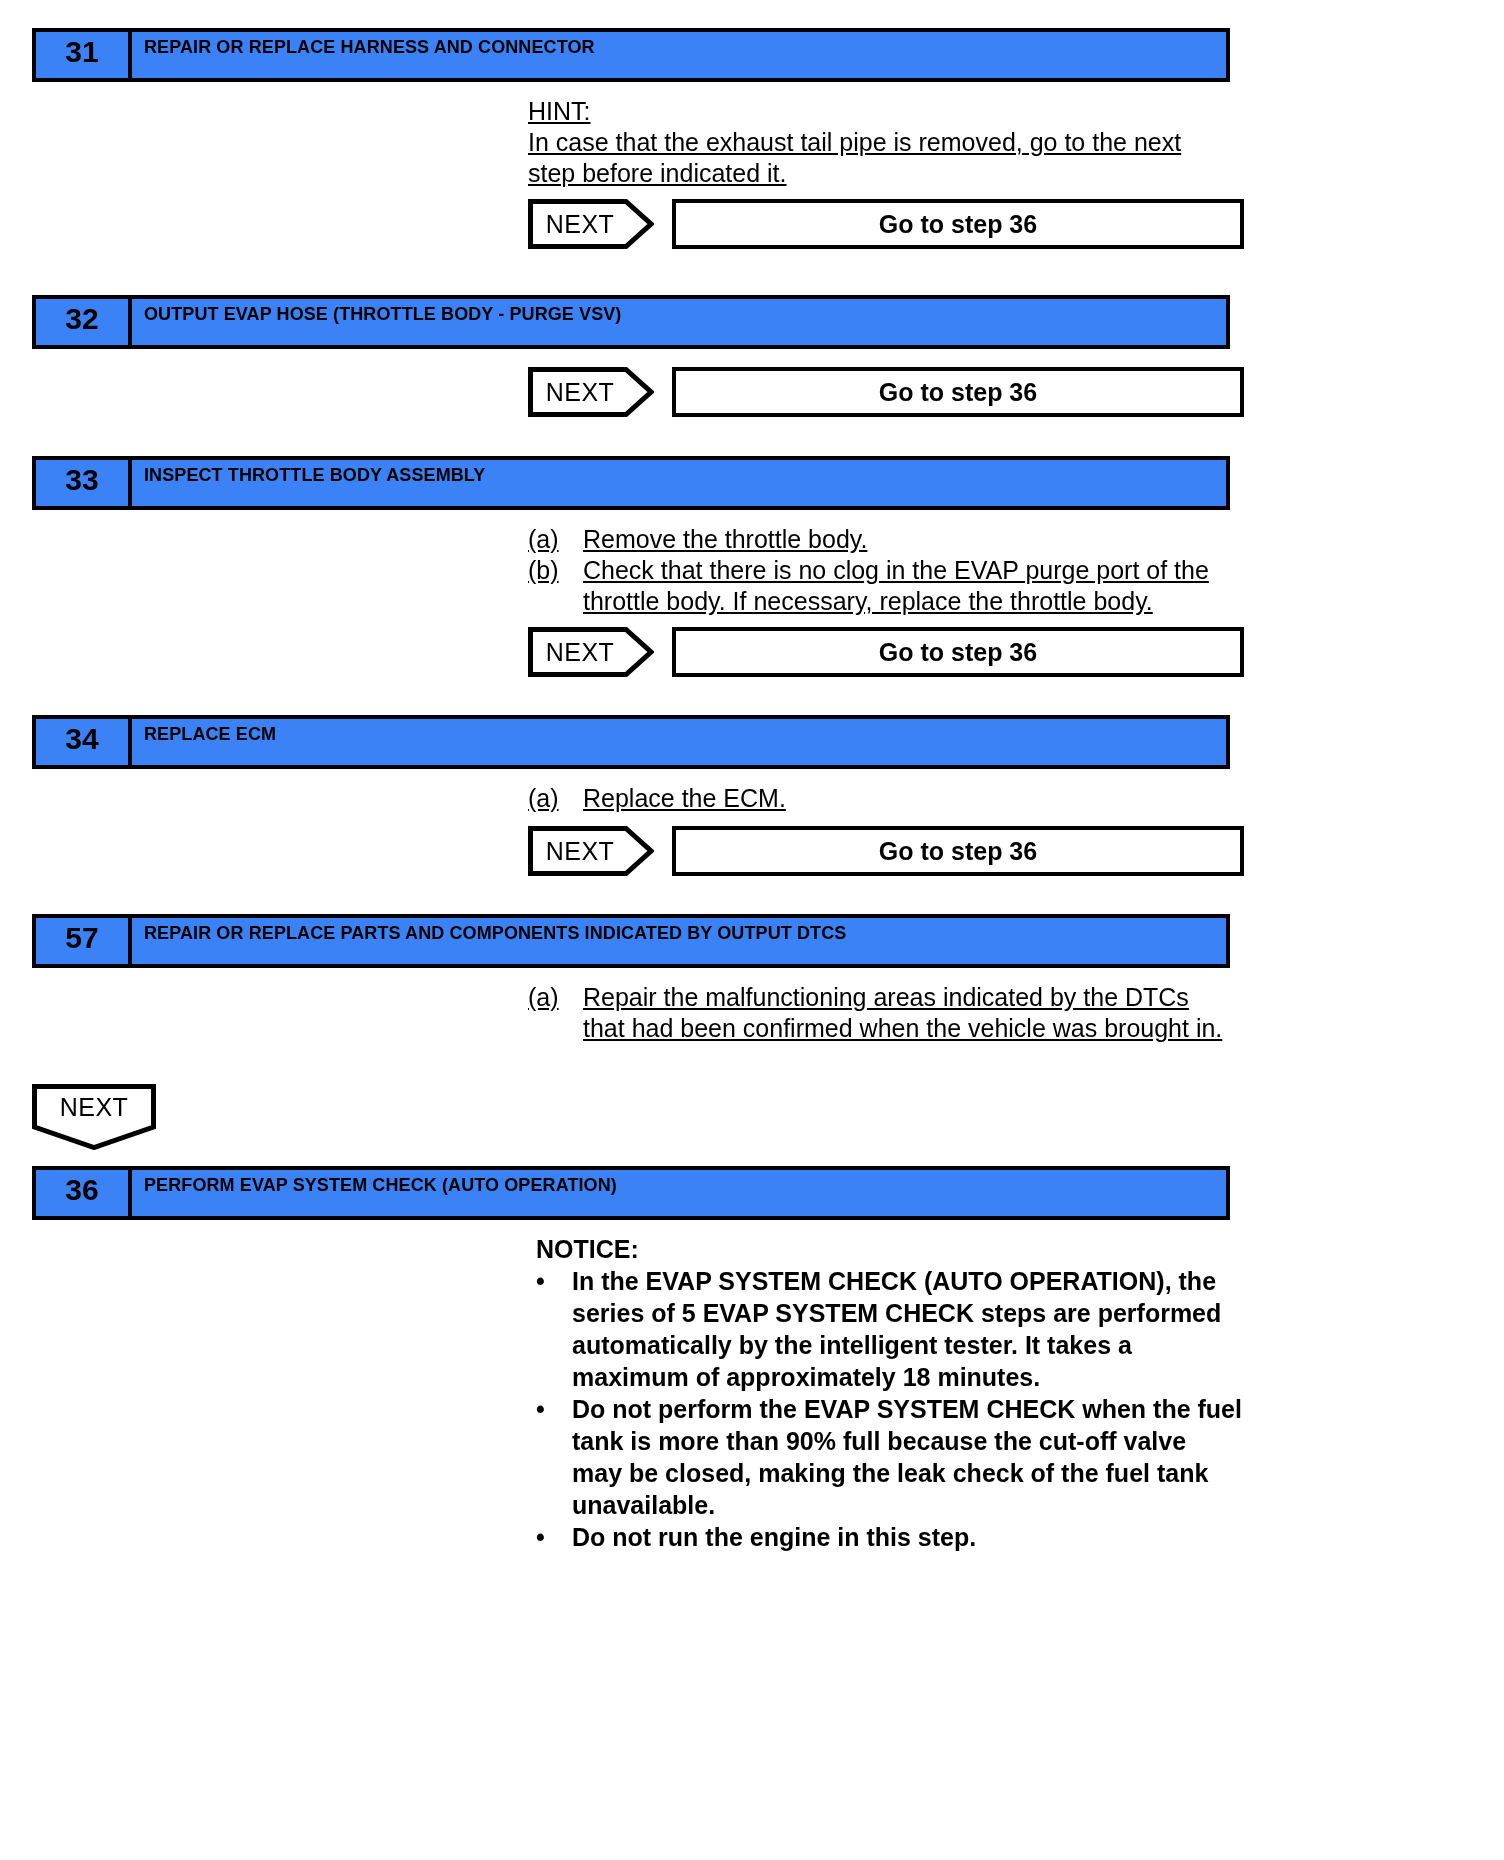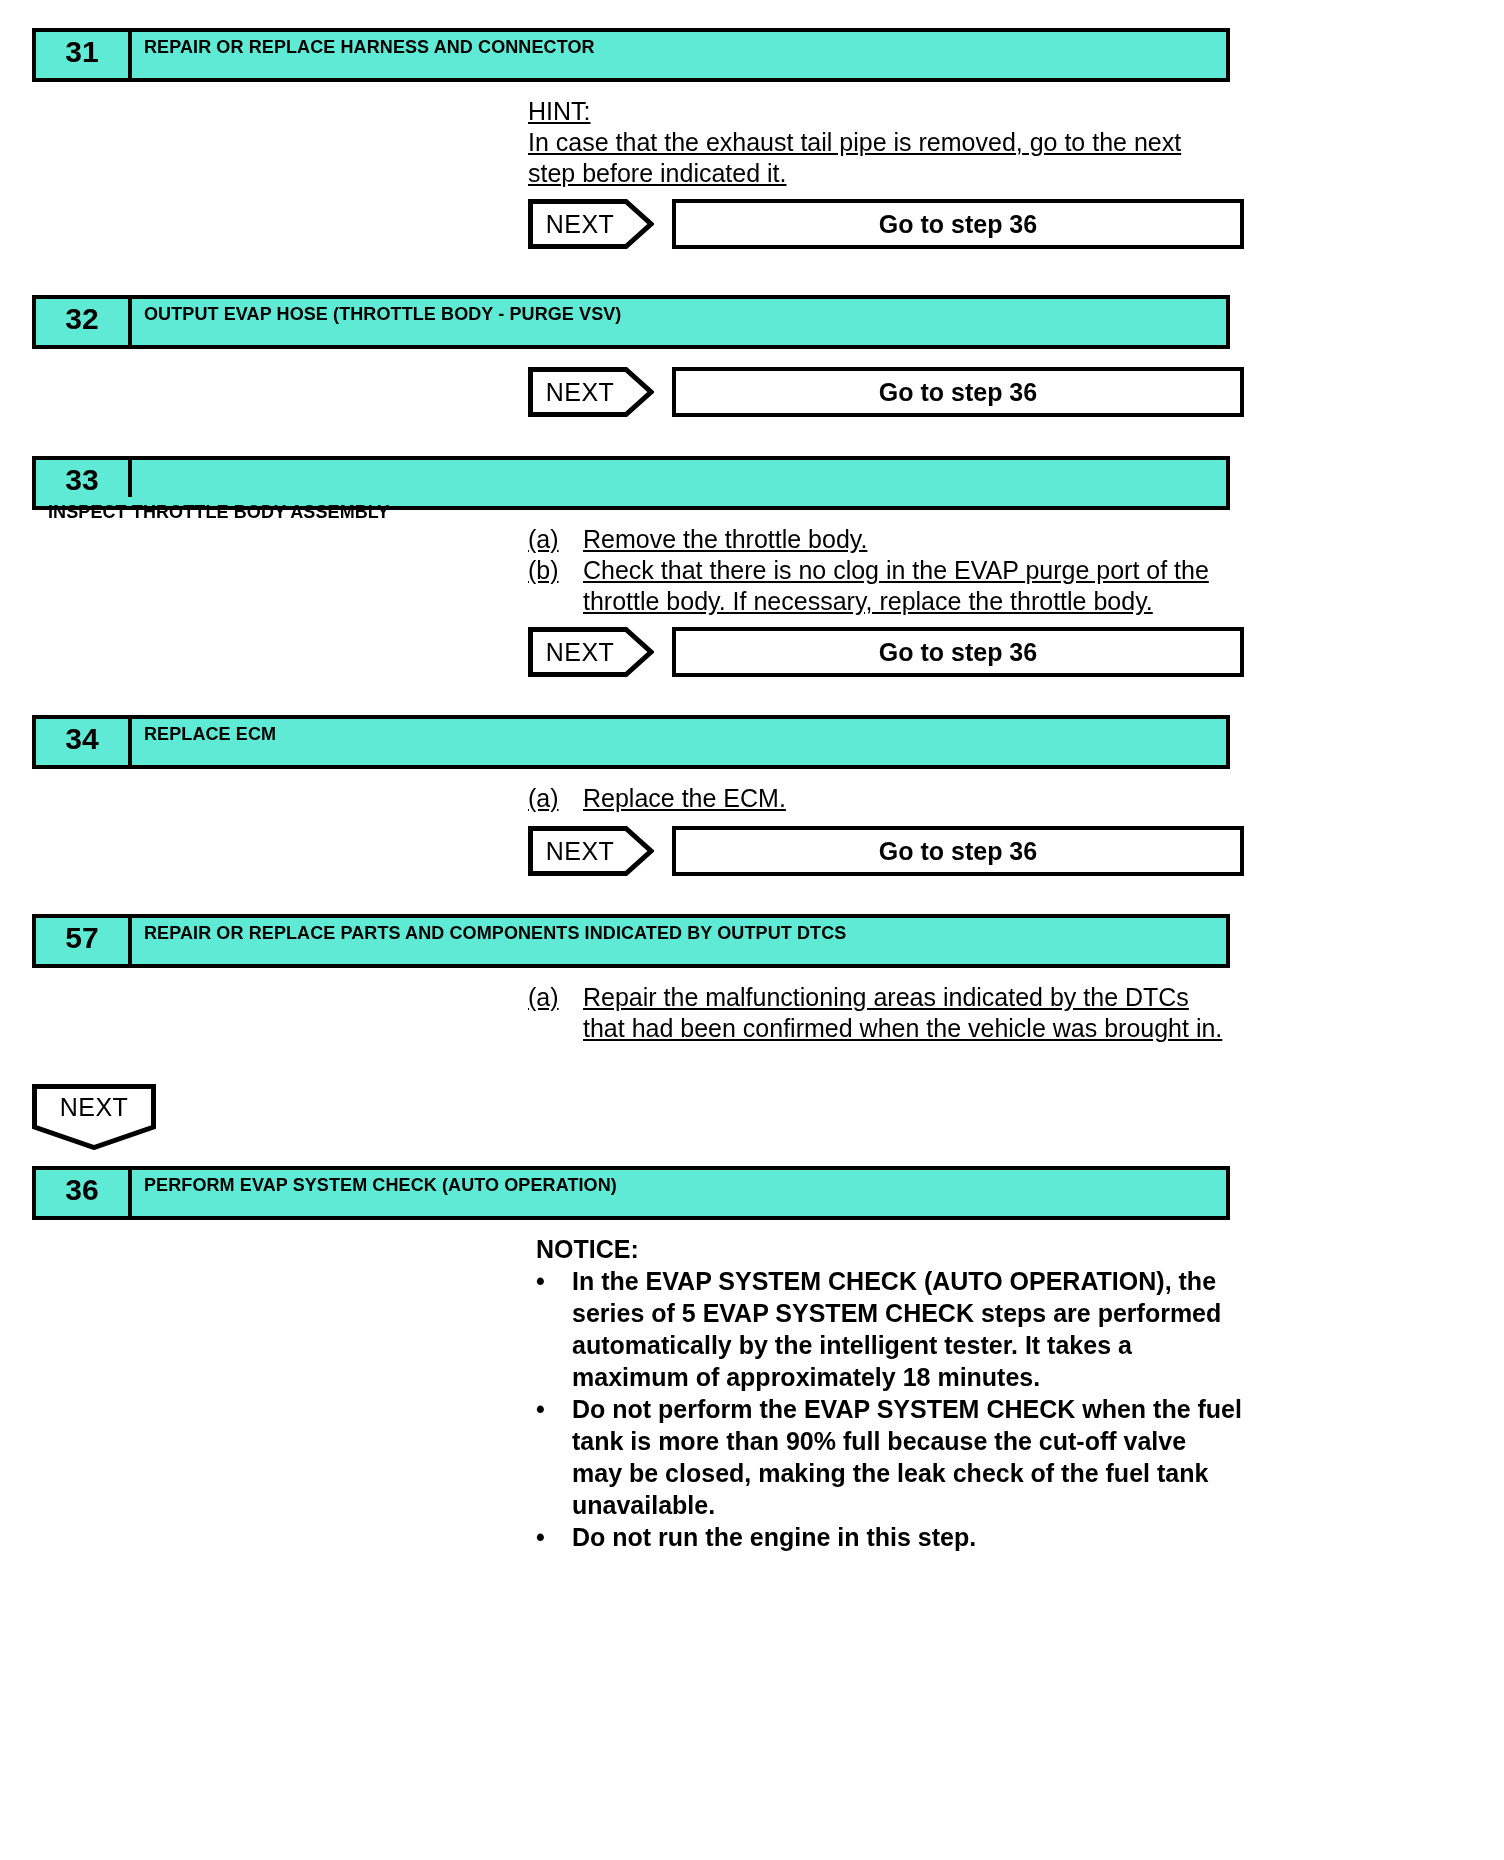--- a/index.html
+++ b/index.html
@@ -15,21 +15,21 @@
 
   
   .step-bar{
     position:absolute;
     left:32px; width:1198px;
     border:4px solid #000;
     box-sizing:border-box;
     height:54px;
     display:flex;
     align-items:flex-start;
-    background:#5eead4;
+    background:#3b82f6;
   }
   .step-num{
     width:96px;
     min-width:96px;
     border-right:4px solid #000;
     align-self:stretch;
     display:flex;
     align-items:flex-start;
     justify-content:center;
     font-size:30px;
@@ -162,21 +162,21 @@
   <div class="next-row" style="top:367px;">
     <div class="next-arrow">
       <svg width="126" height="50" viewBox="0 0 126 50" aria-hidden="true">
         <path d="M2.5,2.5 L98,2.5 L123,25 L98,47.5 L2.5,47.5 Z" fill="none" stroke="#000" stroke-width="5"></path>
       </svg>
       <div class="cap">NEXT</div>
     </div>
     <div class="goto-box">Go to step 36</div>
   </div>
 
-  <div class="step-bar" style="top:456px;flex-direction:column;">
+  <div class="step-bar" style="top:456px;">
     <div class="step-num">33</div>
     <div class="step-title">INSPECT THROTTLE BODY ASSEMBLY</div>
   </div>
 
   <div class="body-block" style="top:524px;">
     <div class="item">
       <div class="lbl">(a)</div>
       <div class="txt">Remove the throttle body.</div>
     </div>
     <div class="item">

